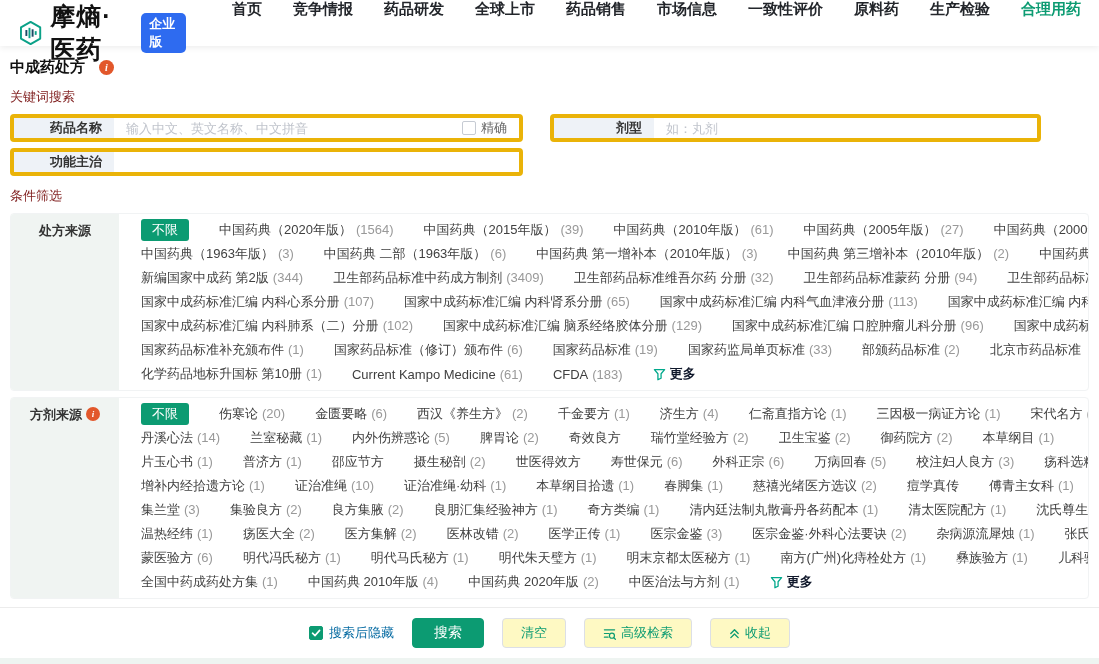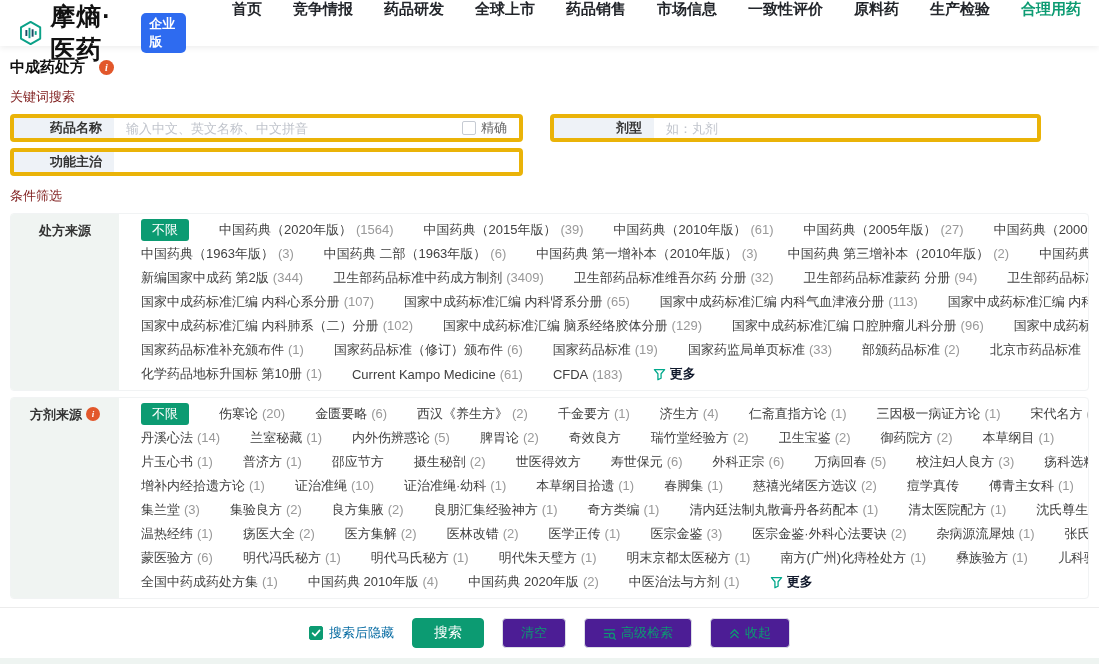--- a/index.html
+++ b/index.html
@@ -60,21 +60,21 @@
 
   
   .footer { margin-top:8px; border-top:1px solid #ececec; padding:10px 0 12px;
     display:flex; align-items:center; justify-content:center; gap:18px; background:#fff; }
   .hide-cb { display:flex; align-items:center; gap:6px; font-size:13px; color:#0369a1;
     cursor:pointer; }
   .btn { height:30px; border-radius:4px; font-size:14px; font-family:inherit;
     cursor:pointer; display:inline-flex; align-items:center; justify-content:center;
     gap:5px; padding:0 18px; }
   .btn.primary { background:#0c9b72; color:#fff; border:1px solid #0c9b72; width:72px; }
-  .btn.ghost { background:#4c1d95; color:#0c9b72; border:1px solid #dcdfe6; font-size:13px; }
+  .btn.ghost { background:#fef9c3; color:#0c9b72; border:1px solid #dcdfe6; font-size:13px; }
   .bicon { display:inline-flex; align-items:center; }
   .bottom-strip { position:absolute; bottom:0; left:0; width:100%; height:6px;
     background:#eef4f1; }
 </style>
 </head>
 <body>
 
 <nav class="topnav">
   <div class="logo">
     <svg width="34" height="34" viewBox="0 0 34 34">

